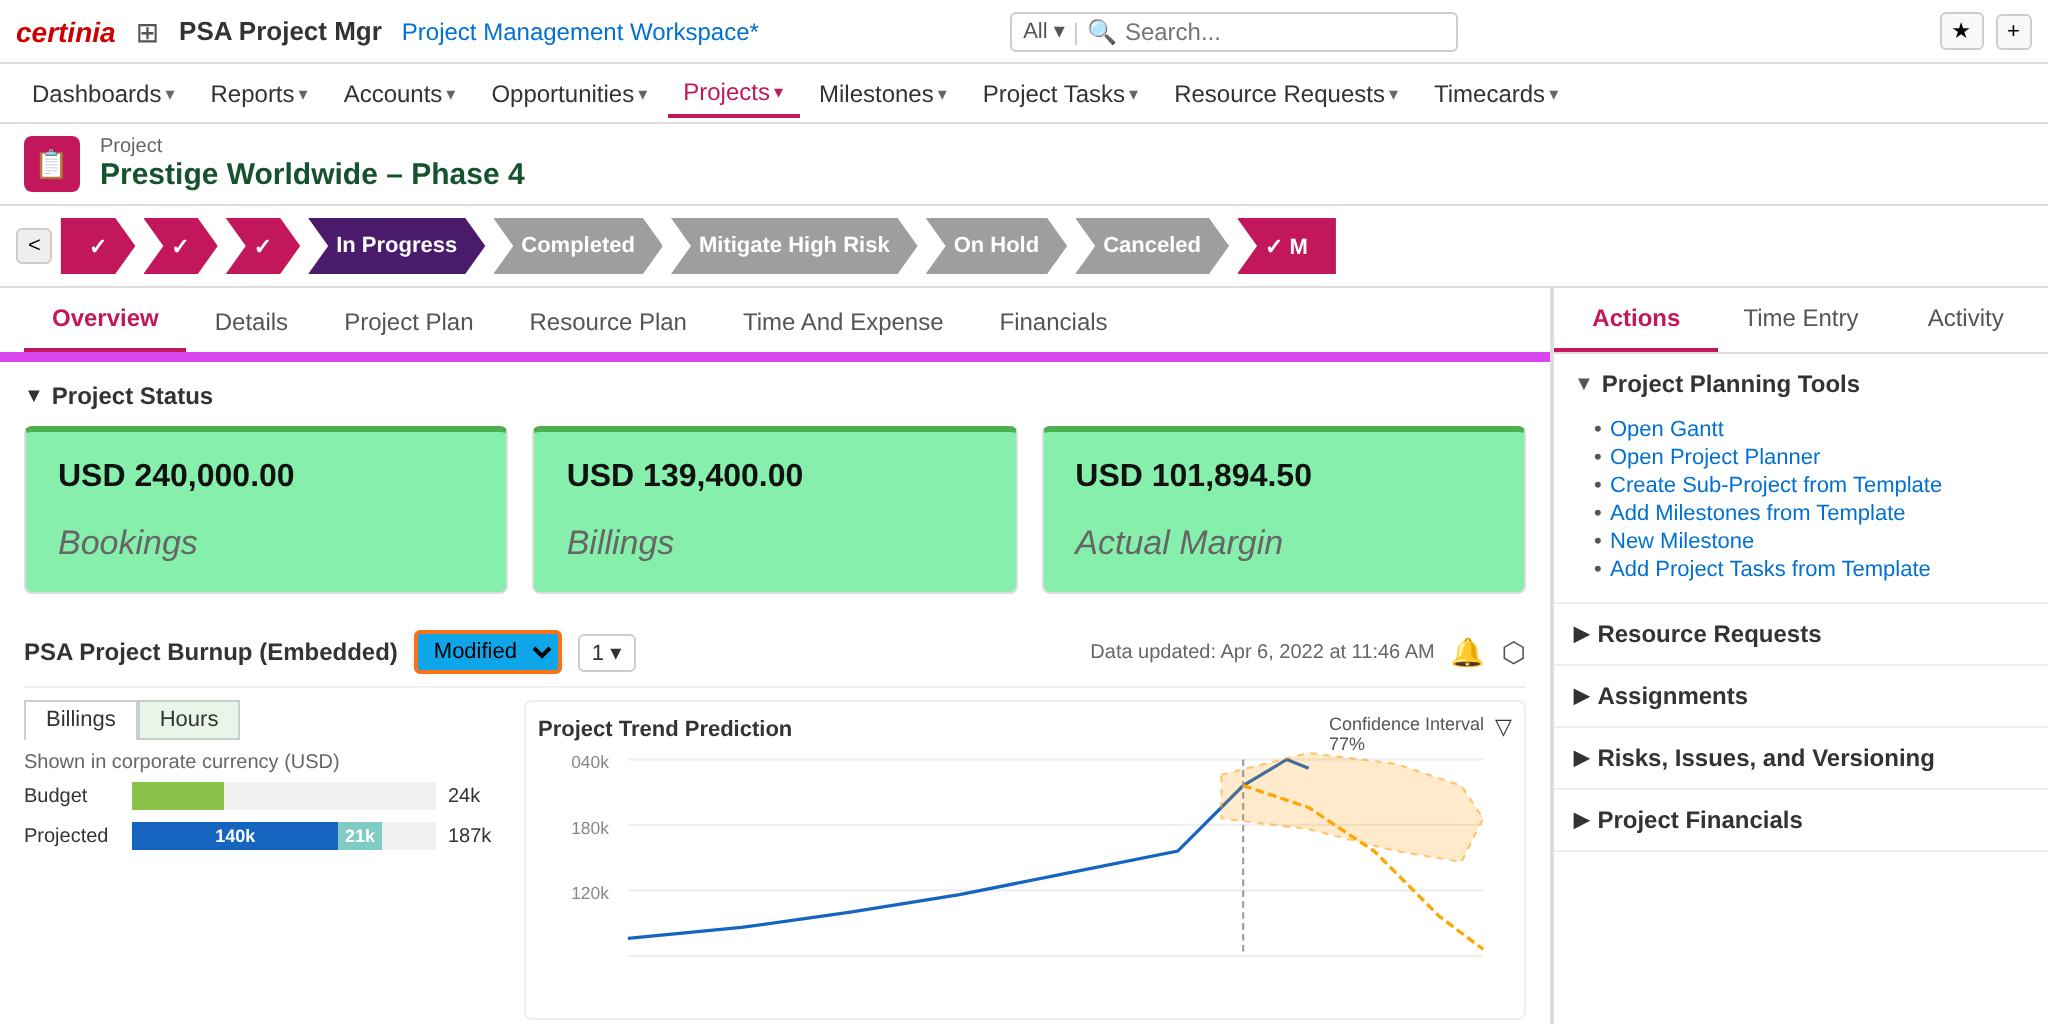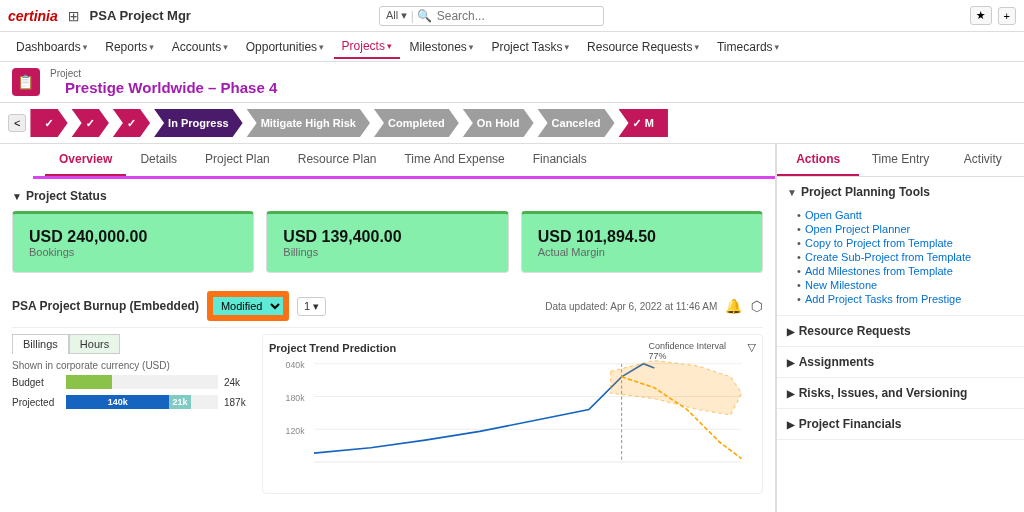--- a/index.html
+++ b/index.html
@@ -18,76 +18,76 @@
     .navbar { display: flex; align-items: center; background: #fff; height: 30px; border-bottom: 1px solid #ddd; padding: 0 8px; gap: 2px; font-size: 12px; }
     .nav-item { padding: 4px 8px; cursor: pointer; color: #333; white-space: nowrap; display: flex; align-items: center; gap: 2px; }
     .nav-item.active { color: #c2185b; border-bottom: 2px solid #c2185b; }
     .nav-arrow { font-size: 9px; color: #666; }
 
     
     .project-header { background: #fff; padding: 6px 12px; border-bottom: 1px solid #ddd; display: flex; align-items: center; gap: 10px; }
     .project-icon { background: #c2185b; color: #fff; width: 28px; height: 28px; border-radius: 4px; display: flex; align-items: center; justify-content: center; font-size: 14px; }
     .project-title-block { display: flex; flex-direction: column; }
     .project-label { font-size: 10px; color: #666; }
-    .project-name { font-size: 15px; font-weight: 600; color: #a21caf; margin-left: 15px; }
+    .project-name { font-size: 15px; font-weight: 600; color: #14532d; }
 
     
     .stage-bar { background: #fff; padding: 6px 8px; border-bottom: 1px solid #ddd; display: flex; align-items: center; gap: 4px; overflow: hidden; }
     .stage-nav { background: #eee; border: 1px solid #ccc; border-radius: 3px; padding: 2px 5px; cursor: pointer; font-size: 11px; }
     .stage-pill { display: flex; align-items: center; height: 28px; padding: 0 14px; font-size: 11px; font-weight: 600; color: #fff; position: relative; clip-path: polygon(0 0, calc(100% - 10px) 0, 100% 50%, calc(100% - 10px) 100%, 0 100%, 10px 50%); white-space: nowrap; }
     .stage-pill:first-of-type { clip-path: polygon(0 0, calc(100% - 10px) 0, 100% 50%, calc(100% - 10px) 100%, 0 100%); }
     .stage-pill.done { background: #c2185b; }
     .stage-pill.active { background: #4a1a6b; }
     .stage-pill.neutral { background: #9e9e9e; color: #fff; }
 
     
     .main-layout { display: flex; height: calc(512px - 32px - 30px - 40px - 38px); }
 
     
     .left-panel { flex: 1; overflow-y: auto; border-right: 1px solid #ddd; background: #fff; }
 
     
-    .tab-bar { display: flex; align-items: flex-start; border-bottom: 3px solid #d946ef; background: #fff; padding: 0 12px; margin-left: 33px; }
+    .tab-bar { display: flex; align-items: flex-end; border-bottom: 5px solid #d946ef; background: #fff; padding: 0 12px; }
     .tab { padding: 8px 14px; cursor: pointer; font-size: 12px; color: #555; white-space: nowrap; }
     .tab.active { color: #c2185b; border-bottom: 2px solid #c2185b; font-weight: 600; }
 
     
     .content-area { padding: 10px 12px; }
     .section-header { font-size: 12px; font-weight: 600; color: #333; margin-bottom: 8px; display: flex; align-items: center; gap: 4px; }
     .section-toggle { cursor: pointer; font-size: 10px; }
 
     
     .cards-row { display: flex; gap: 12px; margin-bottom: 12px; }
     .card { flex: 1; border: 1px solid #ddd; border-radius: 4px; padding: 14px 16px; background: #86efac; border-top: 3px solid #4caf50; }
     .card-amount { font-size: 16px; font-weight: 600; color: #111; }
-    .card-label { font-size: 11px; color: #666; margin-top: 0; }
+    .card-label { font-size: 17px; color: #666; margin-top: 14px; font-style: italic; }
 
     
     .burnup-header { display: flex; align-items: center; gap: 8px; padding: 6px 0; border-bottom: 1px solid #eee; margin-bottom: 6px; }
     .burnup-title { font-size: 12px; font-weight: 600; }
-    .burnup-select { border: 6px solid #f97316; border-radius: 3px; padding: 2px 4px; font-size: 11px; background: #5eead4; }
+    .burnup-select { border: 2px solid #f97316; border-radius: 3px; padding: 2px 4px; font-size: 11px; background: #0ea5e9; }
     .burnup-filter { border: 1px solid #ccc; border-radius: 3px; padding: 2px 6px; font-size: 11px; background: #fff; }
     .burnup-data-updated { margin-left: auto; font-size: 10px; color: #666; }
     .burnup-icon { font-size: 14px; cursor: pointer; color: #555; }
 
     
     .chart-row { display: flex; gap: 10px; height: 160px; }
     .chart-left { width: 240px; }
     .chart-left-header { display: flex; gap: 0; margin-bottom: 6px; }
     .chart-tab { padding: 3px 10px; font-size: 11px; cursor: pointer; border: 1px solid #ccc; background: #f5f5f5; }
     .chart-tab.active { background: #fff; border-bottom: none; }
     .chart-currency { font-size: 10px; color: #666; margin-bottom: 4px; }
     .bar-row { display: flex; align-items: center; gap: 6px; margin-bottom: 6px; }
     .bar-label { font-size: 10px; width: 48px; color: #333; }
     .bar-track { flex: 1; height: 14px; background: #f0f0f0; position: relative; }
     .bar-fill { height: 100%; display: flex; align-items: center; justify-content: center; font-size: 9px; color: #fff; font-weight: 600; }
     .bar-val { font-size: 10px; color: #333; width: 28px; }
     .chart-right { flex: 1; border: 1px solid #eee; border-radius: 4px; padding: 6px; position: relative; overflow: hidden; }
     .chart-title { font-size: 11px; font-weight: 600; margin-bottom: 4px; }
-    .confidence-label { position: absolute; top: 6px; right: 36px; font-size: 9px; color: #555; }
+    .confidence-label { position: absolute; top: 6px; right: 20px; font-size: 9px; color: #555; }
     .chart-expand { position: absolute; top: 6px; right: 6px; font-size: 11px; cursor: pointer; }
 
     
     .chart-svg { width: 100%; height: 120px; }
 
     
     .right-panel { width: 248px; background: #fff; border-left: 1px solid #ddd; display: flex; flex-direction: column; overflow-y: auto; }
     .right-tabs { display: flex; border-bottom: 1px solid #ddd; }
     .right-tab { flex: 1; text-align: center; padding: 8px 4px; font-size: 12px; cursor: pointer; color: #555; }
     .right-tab.active { color: #c2185b; border-bottom: 2px solid #c2185b; font-weight: 600; }
@@ -103,20 +103,21 @@
     .chevron-right { font-size: 10px; }
     .chevron-down { font-size: 10px; }
   </style>
 </head>
 <body>
 
 <div class="topbar">
   <span class="logo">certinia</span>
   <span class="grid-icon">⊞</span>
   <span style="font-size:13px;font-weight:600;">PSA Project Mgr</span>
+  <span style="font-size:12px;color:#0070d2;cursor:pointer;">Project Management Workspace*</span>
   <div class="search-bar" style="margin:0 auto;">
     <span style="font-size:11px;color:#555;cursor:pointer;">All ▾</span>
     <span style="color:#ccc;">|</span>
     <span style="color:#999;font-size:12px;">🔍</span>
     <input type="text" style="border: none; outline: none; font-size: 12px; width: 160px;" placeholder="Search...">
   </div>
   <div class="top-icons">
     <button class="top-icon-btn">★</button>
     <button class="top-icon-btn">+</button>
   </div>
@@ -141,22 +142,22 @@
     <span class="project-name">Prestige Worldwide – Phase 4</span>
   </div>
 </div>
 
 <div class="stage-bar">
   <button class="stage-nav">&lt;</button>
   <div class="stage-pill done">✓</div>
   <div class="stage-pill done">✓</div>
   <div class="stage-pill done">✓</div>
   <div class="stage-pill active">In Progress</div>
+  <div class="stage-pill neutral">Completed</div>
   <div class="stage-pill neutral">Mitigate High Risk</div>
-  <div class="stage-pill neutral">Completed</div>
   <div class="stage-pill neutral">On Hold</div>
   <div class="stage-pill neutral">Canceled</div>
   <div class="stage-pill done" style="clip-path:polygon(0 0, 100% 0, 100% 100%, 0 100%, 10px 50%);">✓ M</div>
 </div>
 
 <div class="main-layout">
 
   <div class="left-panel">
 
     <div class="tab-bar">
@@ -267,25 +268,24 @@
     </div>
 
     <div class="right-section">
       <div class="right-section-header">
         <span class="right-section-toggle chevron-down">▼</span>
         <span>Project Planning Tools</span>
       </div>
       <div class="right-section-items">
         <a class="right-link">Open Gantt</a>
         <a class="right-link">Open Project Planner</a>
-        <a class="right-link">Copy to Project from Template</a>
         <a class="right-link">Create Sub-Project from Template</a>
         <a class="right-link">Add Milestones from Template</a>
         <a class="right-link">New Milestone</a>
-        <a class="right-link">Add Project Tasks from Prestige</a>
+        <a class="right-link">Add Project Tasks from Template</a>
       </div>
     </div>
 
     <div class="right-collapsed">
       <span class="chevron-right">▶</span>
       <span>Resource Requests</span>
     </div>
 
     <div class="right-collapsed">
       <span class="chevron-right">▶</span>

